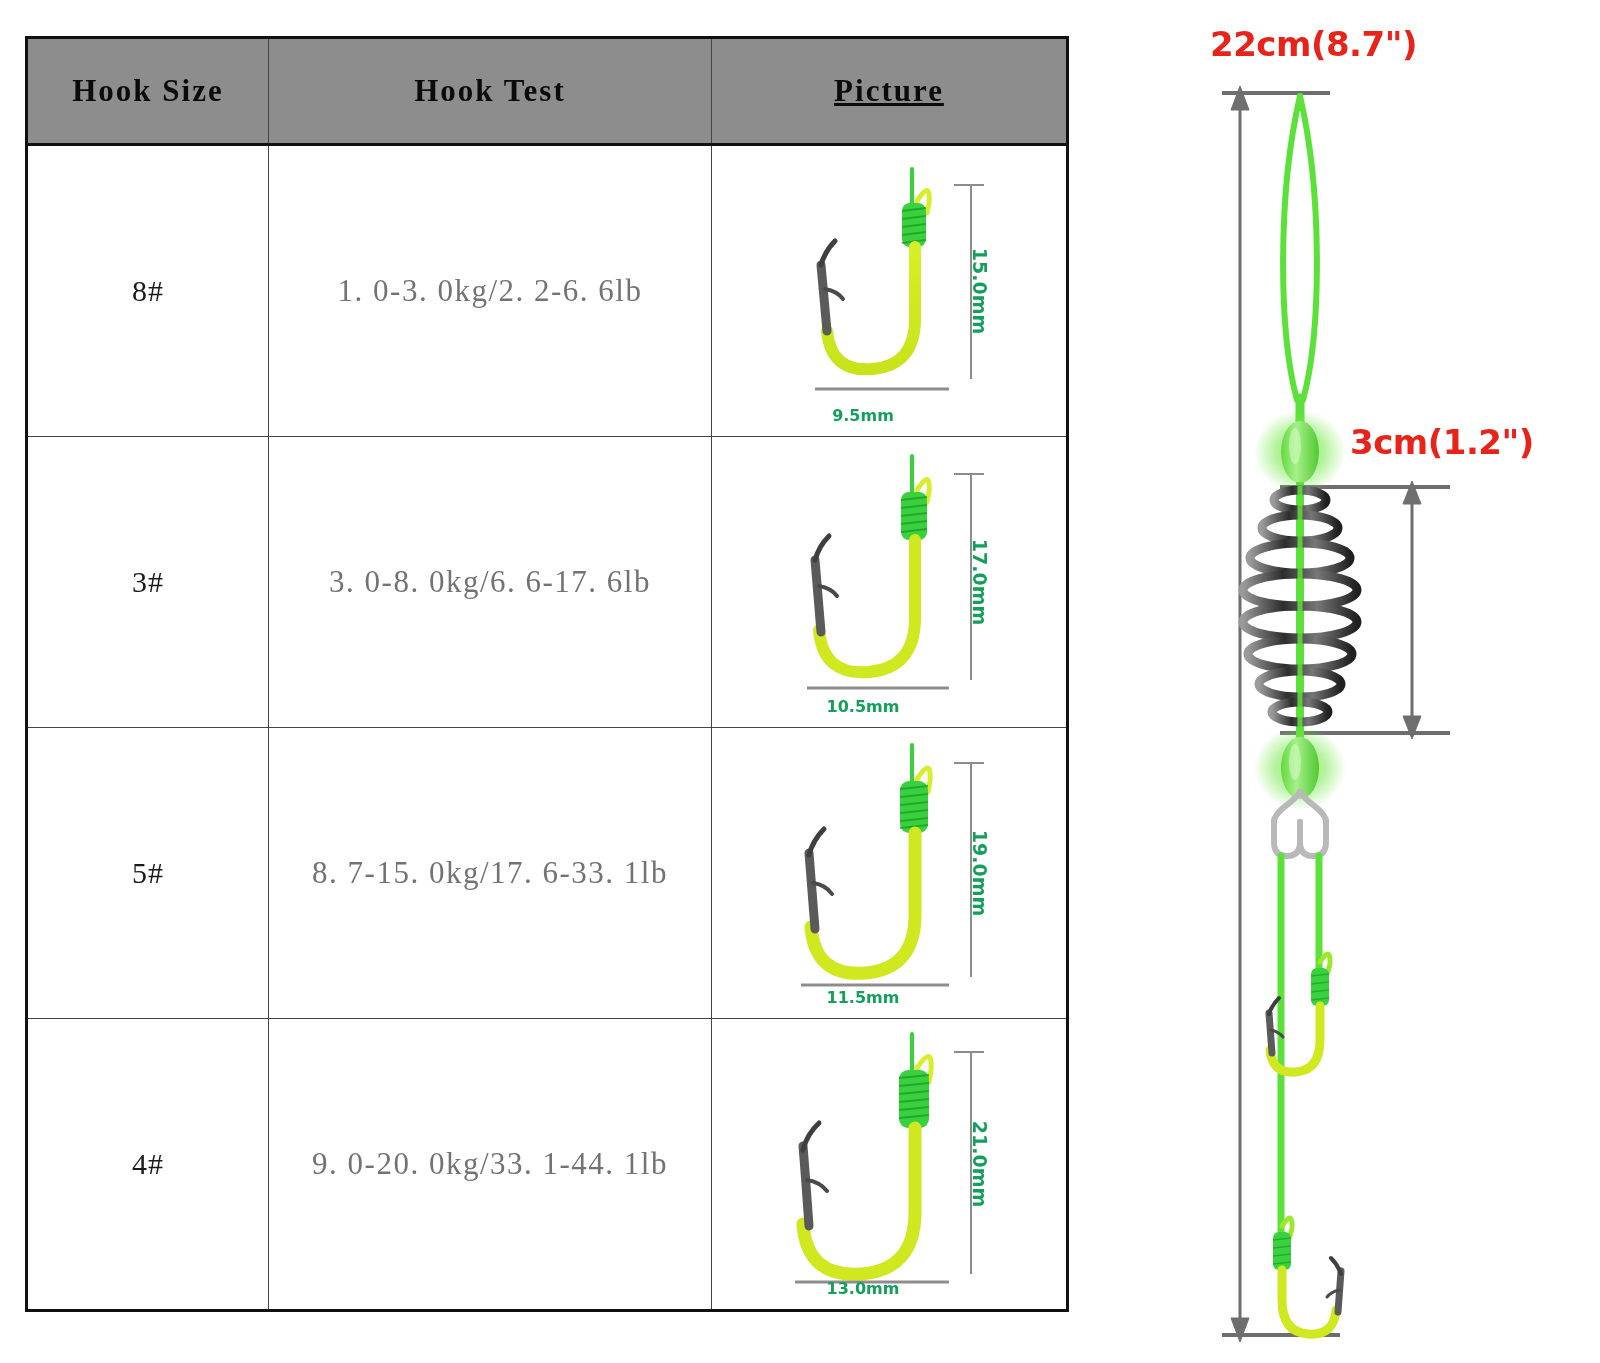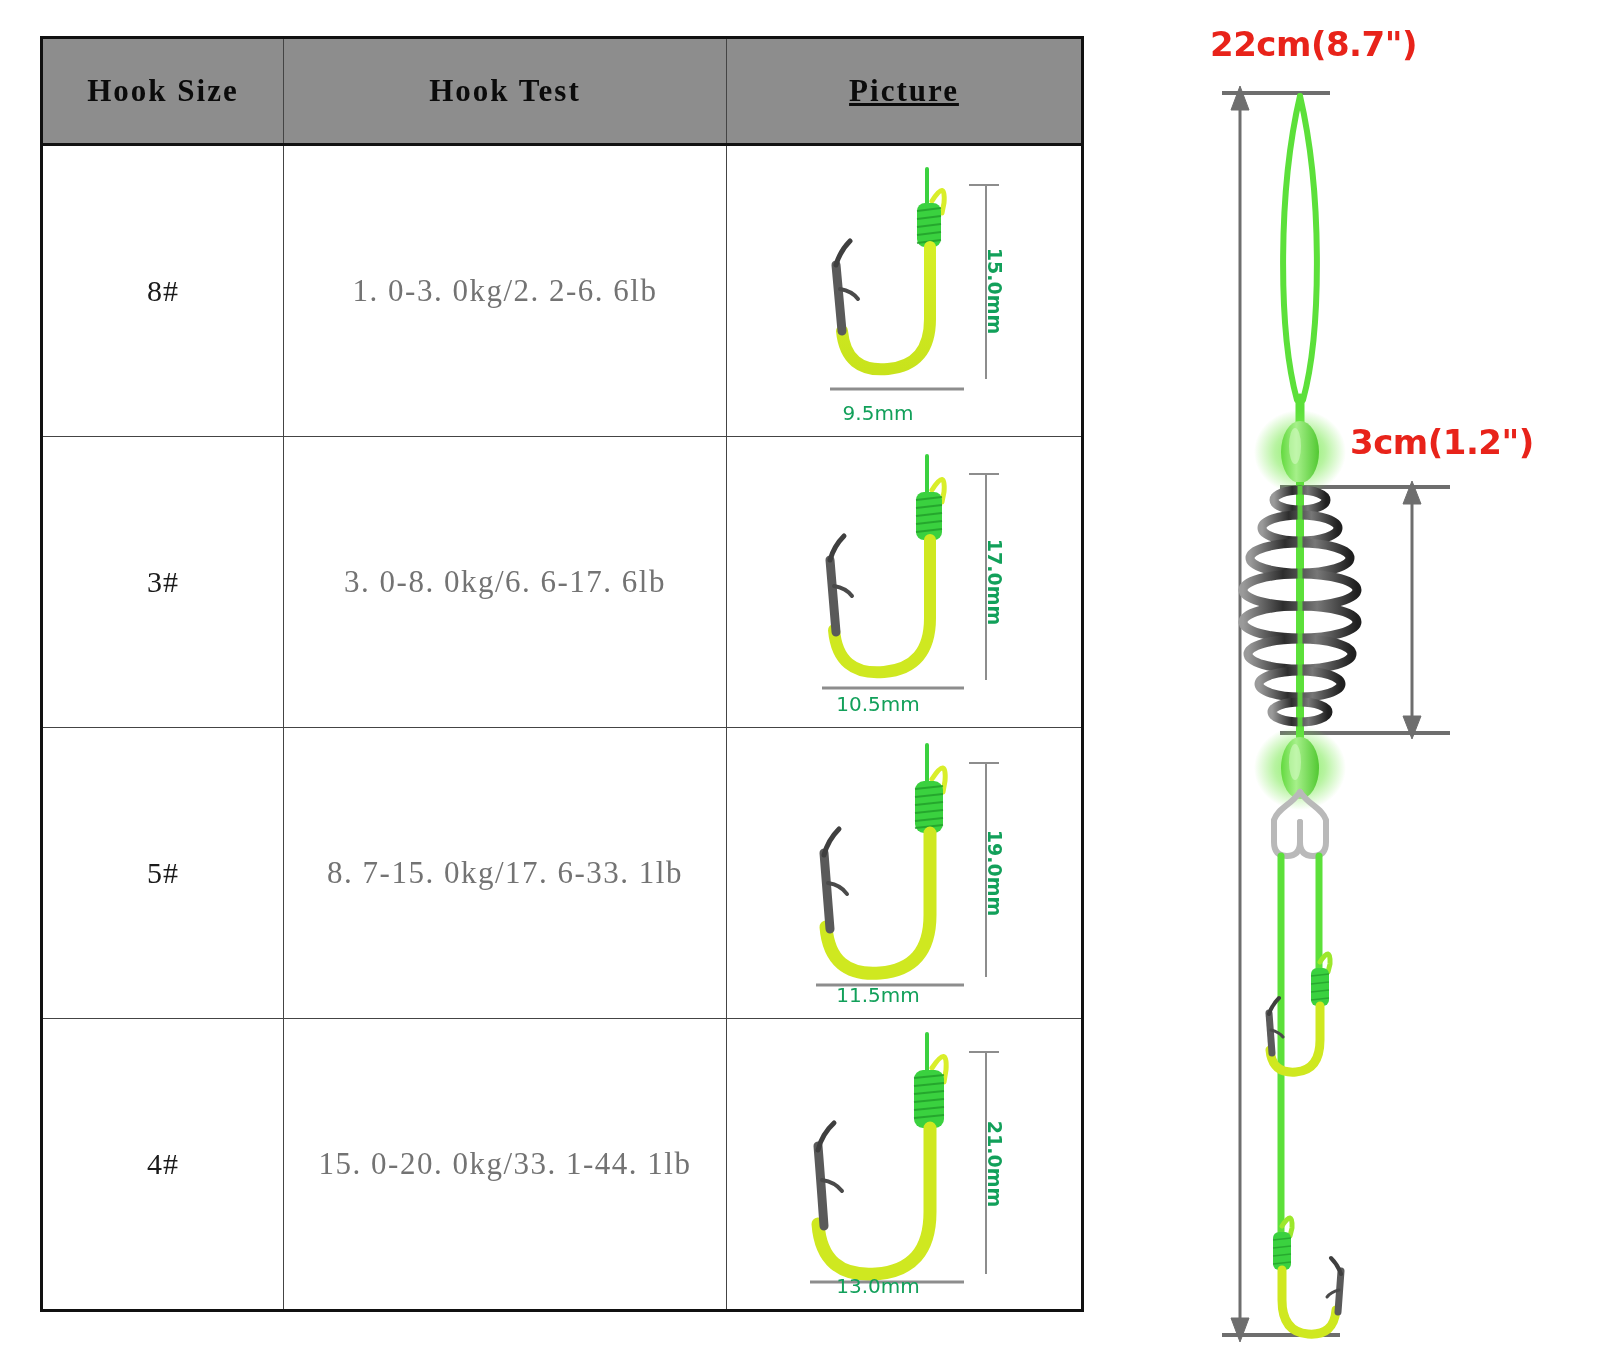--- a/index.html
+++ b/index.html
@@ -11,21 +11,21 @@
     width: 1600px;
     height: 1363px;
     position: relative;
     font-family: "Liberation Serif", serif;
     overflow: hidden;
   }
 
   
   #spec-table-wrap {
     position: absolute;
-    left: 40px;
+    left: 25px;
     top: 36px;
     width: 1036px;
     height: 1270px;
   }
   table.spec {
     width: 100%;
     height: 100%;
     border-collapse: collapse;
     table-layout: fixed;
     border: 3px solid #111;
@@ -91,22 +91,22 @@
     letter-spacing: 0px;
   }
   .dim-h-label {
     position: absolute;
     left: 0;
     right: 52px;
     bottom: 6px;
     text-align: center;
     color: #12a05a;
     font-family: "DejaVu Sans", sans-serif;
-    font-weight: normal;
-    font-size: 20px;
+    font-weight: bold;
+    font-size: 16px;
   }
 
   
   #rig-diagram {
     position: absolute;
     left: 1150px;
     top: 0;
     width: 450px;
     height: 1363px;
   }
@@ -236,21 +236,21 @@
               <line x1="62" y1="252" x2="210" y2="252" stroke="#8d8d8d" stroke-width="3"></line>
             </svg>
             <span class="dim-v-label">19.0mm</span>
             <span class="dim-h-label">11.5mm</span>
           </div>
         </td>
       </tr>
 
       <tr>
         <td class="size-cell">4#</td>
-        <td class="test-cell">15. 0-20. 0kg/33. 1-44. 1lb</td>
+        <td class="test-cell">9. 0-20. 0kg/33. 1-44. 1lb</td>
         <td class="pic-cell">
           <div class="hook-fig">
             <svg width="300" height="280" viewBox="0 0 300 280">
               <path d="M173 10 L173 46" stroke="#3ad13f" stroke-width="4" fill="none" stroke-linecap="round"></path>
               <path d="M178 44 q16 -24 14 2 l-2 12" stroke="#d9ee2a" stroke-width="5" fill="none" stroke-linecap="round"></path>
               <rect x="160" y="46" width="30" height="58" rx="9" fill="#3ad13f"></rect>
               <g stroke="#1f9a28" stroke-width="2" opacity="0.75">
                 <path d="M160 54 L190 51"></path>
                   <path d="M160 62 L190 59"></path>
                 <path d="M160 70 L190 67"></path>

